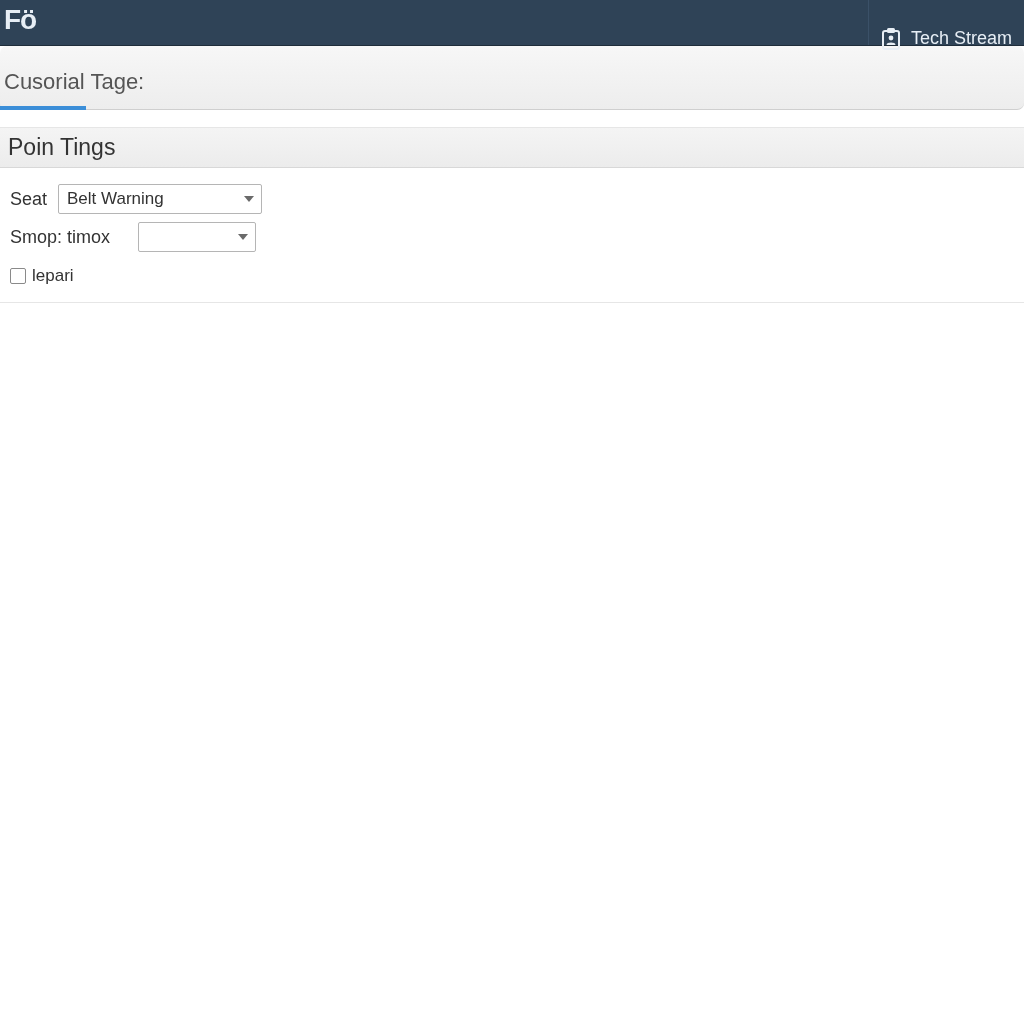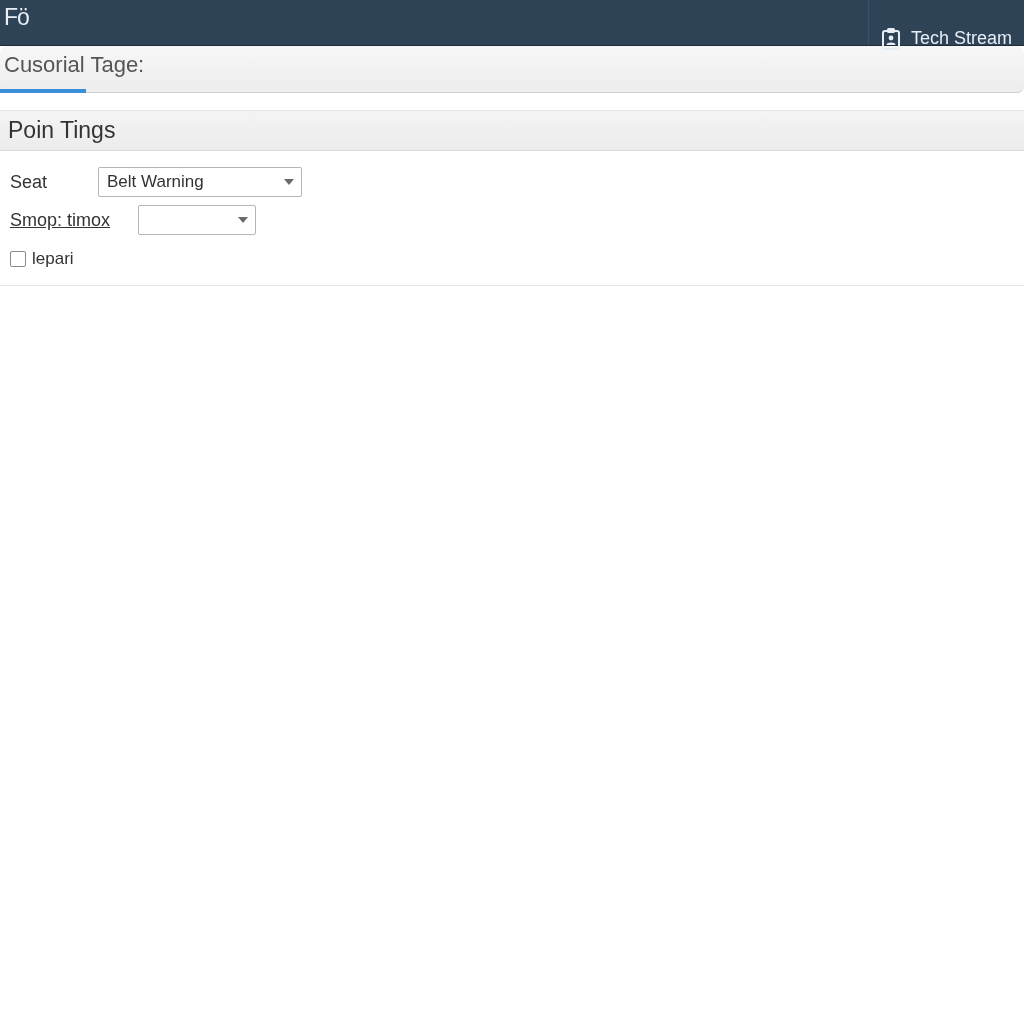--- a/index.html
+++ b/index.html
@@ -16,22 +16,22 @@
   }
   .topbar-left {
     position: absolute;
     left: 4px;
     top: 4px;
     display: flex;
     align-items: center;
     color: #e7eef5;
   }
   .logo-text {
-    font-size: 23px;
-    font-weight: 400;
+    font-size: 28px;
+    font-weight: 700;
     letter-spacing: -1px;
     color: #e7eef5;
     display: flex;
     align-items: center;
   }
   .topbar-right {
     display: flex;
     align-items: center;
     height: 100%;
   }
@@ -51,21 +51,21 @@
   }
   .ts-label {
     font-size: 18px;
     color: #e7eef5;
     white-space: nowrap;
   }
   .ts-icon svg { display: block; }
 
   
   .tabstrip {
-    height: 47px;
+    height: 64px;
     background: linear-gradient(#f7f7f7, #ededed);
     border-bottom: 1px solid #cfcfcf;
     display: flex;
     align-items: flex-end;
     border-radius: 7px;
   }
   .tab {
     padding: 14px 4px 14px 4px;
     font-size: 22px;
     color: #555;
@@ -108,21 +108,21 @@
     display: flex;
     align-items: center;
     gap: 8px;
     margin-bottom: 8px;
   }
   .form-label {
     font-size: 18px;
     color: #333;
     min-width: 40px;
   }
-  .form-label.wide { min-width: 120px; text-decoration: underline; }
+  .form-label.wide { min-width: 120px; }
   .combo {
     display: flex;
     align-items: center;
     height: 30px;
     border: 1px solid #b5b5b5;
     border-radius: 2px;
     background: #ffffff;
   }
   .combo-text {
     flex: 1;
@@ -134,21 +134,21 @@
   }
   .combo-arrow {
     width: 24px;
     height: 100%;
     display: flex;
     align-items: center;
     justify-content: center;
     color: #6a6a6a;
   }
   .combo-arrow svg { display: block; }
-  .combo.w1 { width: 204px; margin-left: 40px; }
+  .combo.w1 { width: 204px; }
   .combo.w2 { width: 118px; }
 
   .check-row {
     display: flex;
     align-items: center;
     gap: 6px;
     margin-top: 14px;
   }
   .checkbox {
     width: 16px;

